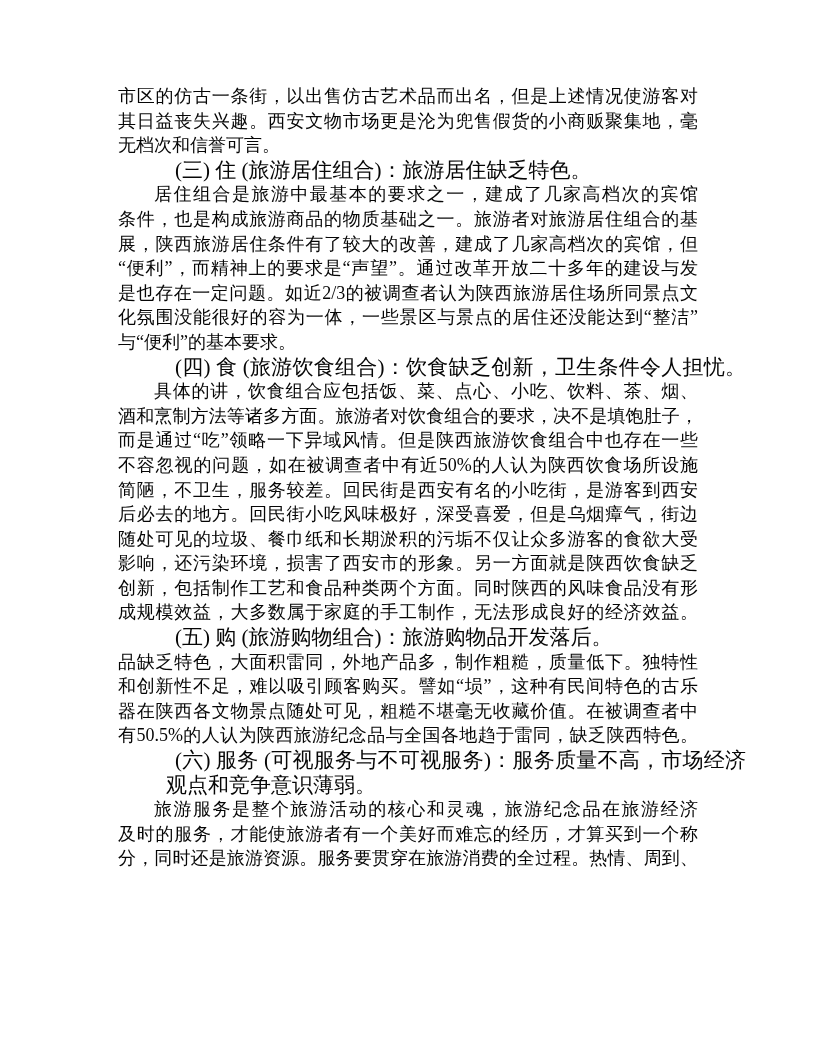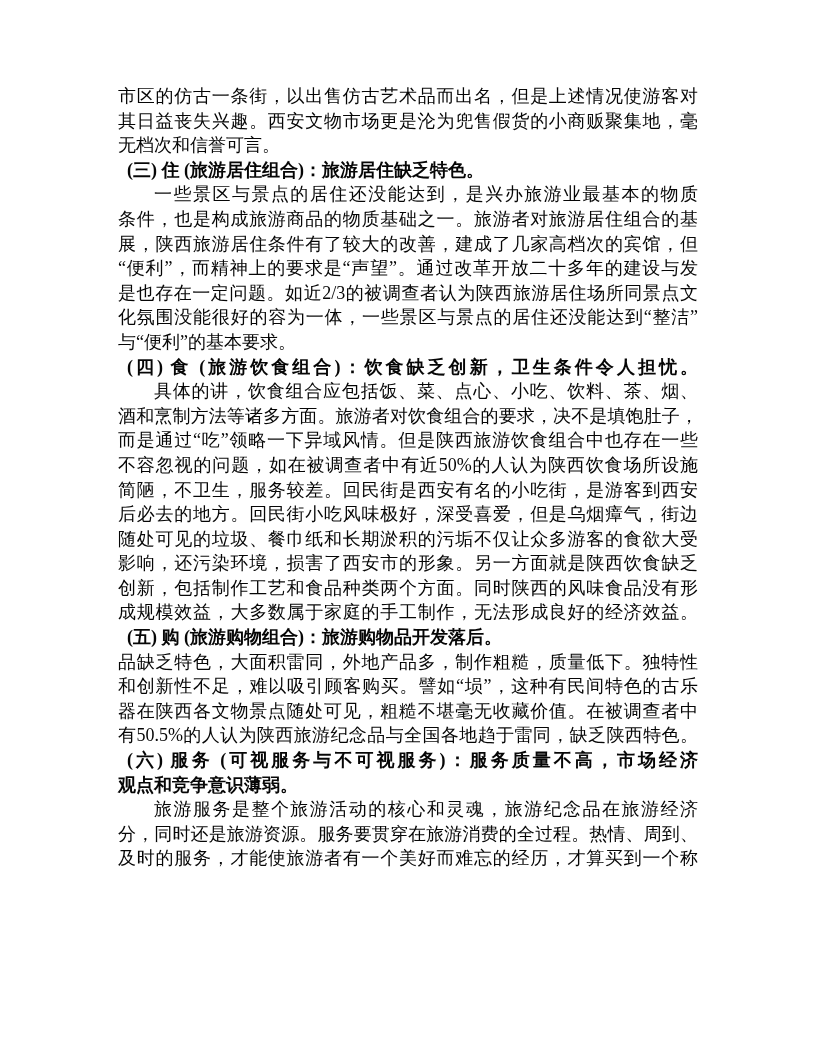--- a/index.html
+++ b/index.html
@@ -32,22 +32,23 @@
     text-align-last: justify;
     white-space: normal;
     box-sizing: border-box;
     width: 580px;
   }
   .line.end {
     text-align: center;
     text-align-last: left;
   }
   .block.heading .line {
-    font-weight: bold;
-    font-size: 18px;
+    font-weight: normal;
+    font-size: 21px;
+    margin-left: 48px;
   }
   
   .block.body .line.first {
     padding-left: 36px; 
   }
   .block.heading .line.first {
     padding-left: 9px;  
   }
   .block.body-continuation .line.first {
     padding-left: 0;    
@@ -60,21 +61,21 @@
   <div class="doc-body">
       <div class="block body-continuation">
         <div class="line full first">市区的仿古一条街，以出售仿古艺术品而出名，但是上述情况使游客对</div>
         <div class="line full">其日益丧失兴趣。西安文物市场更是沦为兜售假货的小商贩聚集地，毫</div>
         <div class="line end">无档次和信誉可言。</div>
       </div>
       <div class="block heading">
         <div class="line end first">(三) 住 (旅游居住组合)：旅游居住缺乏特色。</div>
       </div>
       <div class="block body">
-        <div class="line full first">一些景区与景点的居住还没能达到，是兴办旅游业最基本的物质</div>
+        <div class="line full first">居住组合是旅游中最基本的要求之一，建成了几家高档次的宾馆</div>
         <div class="line full">条件，也是构成旅游商品的物质基础之一。旅游者对旅游居住组合的基</div>
         <div class="line full">展，陕西旅游居住条件有了较大的改善，建成了几家高档次的宾馆，但</div>
         <div class="line full">“便利”，而精神上的要求是“声望”。通过改革开放二十多年的建设与发</div>
         <div class="line full">是也存在一定问题。如近2/3的被调查者认为陕西旅游居住场所同景点文</div>
         <div class="line full">化氛围没能很好的容为一体，一些景区与景点的居住还没能达到“整洁”</div>
         <div class="line end">与“便利”的基本要求。</div>
       </div>
       <div class="block heading">
         <div class="line full first">(四) 食 (旅游饮食组合)：饮食缺乏创新，卫生条件令人担忧。</div>
       </div>
@@ -98,17 +99,17 @@
         <div class="line full">和创新性不足，难以吸引顾客购买。譬如“埙”，这种有民间特色的古乐</div>
         <div class="line full">器在陕西各文物景点随处可见，粗糙不堪毫无收藏价值。在被调查者中</div>
         <div class="line full">有50.5%的人认为陕西旅游纪念品与全国各地趋于雷同，缺乏陕西特色。</div>
       </div>
       <div class="block heading">
         <div class="line full first">(六) 服务 (可视服务与不可视服务)：服务质量不高，市场经济</div>
         <div class="line end">观点和竞争意识薄弱。</div>
       </div>
       <div class="block body">
         <div class="line full first">旅游服务是整个旅游活动的核心和灵魂，旅游纪念品在旅游经济</div>
+        <div class="line full">及时的服务，才能使旅游者有一个美好而难忘的经历，才算买到一个称</div>
         <div class="line full">分，同时还是旅游资源。服务要贯穿在旅游消费的全过程。热情、周到、</div>
-        <div class="line full">及时的服务，才能使旅游者有一个美好而难忘的经历，才算买到一个称</div>
       </div>
     </div>
 </div>
 
 </body></html>

